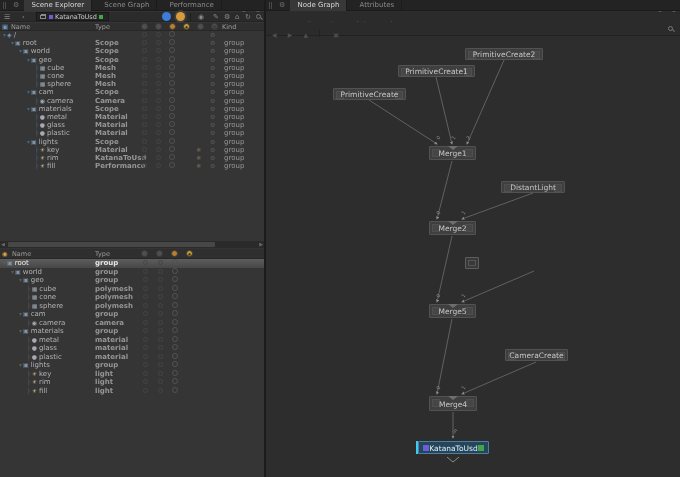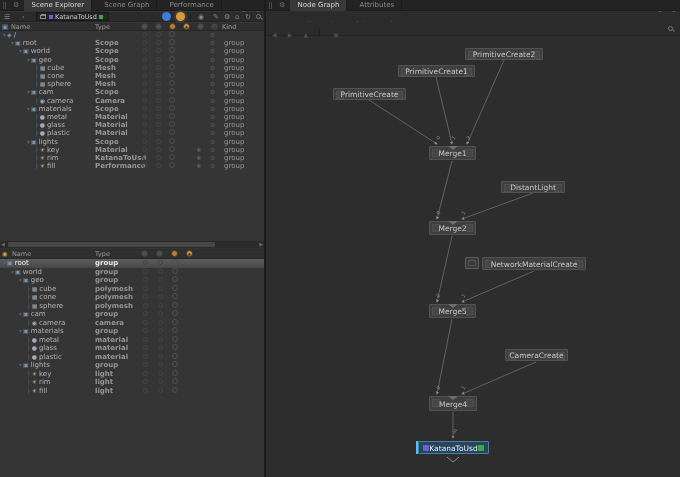--- a/index.html
+++ b/index.html
@@ -467,21 +467,20 @@
           <line x1="187" y1="412" x2="187" y2="438" stroke="#6f6f6f" stroke-width="0.8" marker-end="url(#arr)"></line>
           <text x="189" y="434" font-size="5" fill="#8f8f8f" transform="rotate(-55 189 434)">in</text>
           <polyline points="181,457 187,462 193,457" fill="none" stroke="#8a8a8a" stroke-width="1"></polyline>
         </svg>
         <div class="node" style="left: 67px; top: 88px; width: 73px; height: 12px; line-height: 12px;"><span>PrimitiveCreate</span></div>
         <div class="node" style="left: 132px; top: 65px; width: 77px; height: 12px; line-height: 12px;"><span>PrimitiveCreate1</span></div>
         <div class="node" style="left: 199px; top: 48px; width: 78px; height: 12px; line-height: 12px;"><span>PrimitiveCreate2</span></div>
         <div class="node" style="left: 163px; top: 146px; width: 47px; height: 14px; line-height: 14px;"><div class="chev"></div><span>Merge1</span></div>
         <div class="node" style="left: 235px; top: 181px; width: 64px; height: 12px; line-height: 12px;"><span>DistantLight</span></div>
         <div class="node" style="left: 163px; top: 221px; width: 47px; height: 14px; line-height: 14px;"><div class="chev"></div><span>Merge2</span></div>
-        <div class="node" style="left: 216px; top: 257px; width: 104px; height: 13px; line-height: 13px;"><span>NetworkMaterialCreate</span></div>
         <div class="nbadge" style="left: 199px; top: 257px;"></div>
         <div class="node" style="left: 163px; top: 304px; width: 47px; height: 14px; line-height: 14px;"><div class="chev"></div><span>Merge5</span></div>
         <div class="node" style="left: 239px; top: 349px; width: 63px; height: 12px; line-height: 12px;"><span>CameraCreate</span></div>
         <div class="node" style="left: 163px; top: 396px; width: 48px; height: 15px; line-height: 15px;"><div class="chev"></div><span>Merge4</span></div>
         <div class="node selected" style="left: 152px; top: 441px; width: 71px; height: 13px; line-height: 13px;"><span class="bar"></span><span class="psq" style="left: 4px; background: rgb(106, 95, 214);"></span><span class="psq" style="right: 4px; background: rgb(63, 167, 74);"></span><span>KatanaToUsd</span></div>
       </div>
 
     <div class="bars">
       <div class="tabbar">
         <span class="grip"></span>

